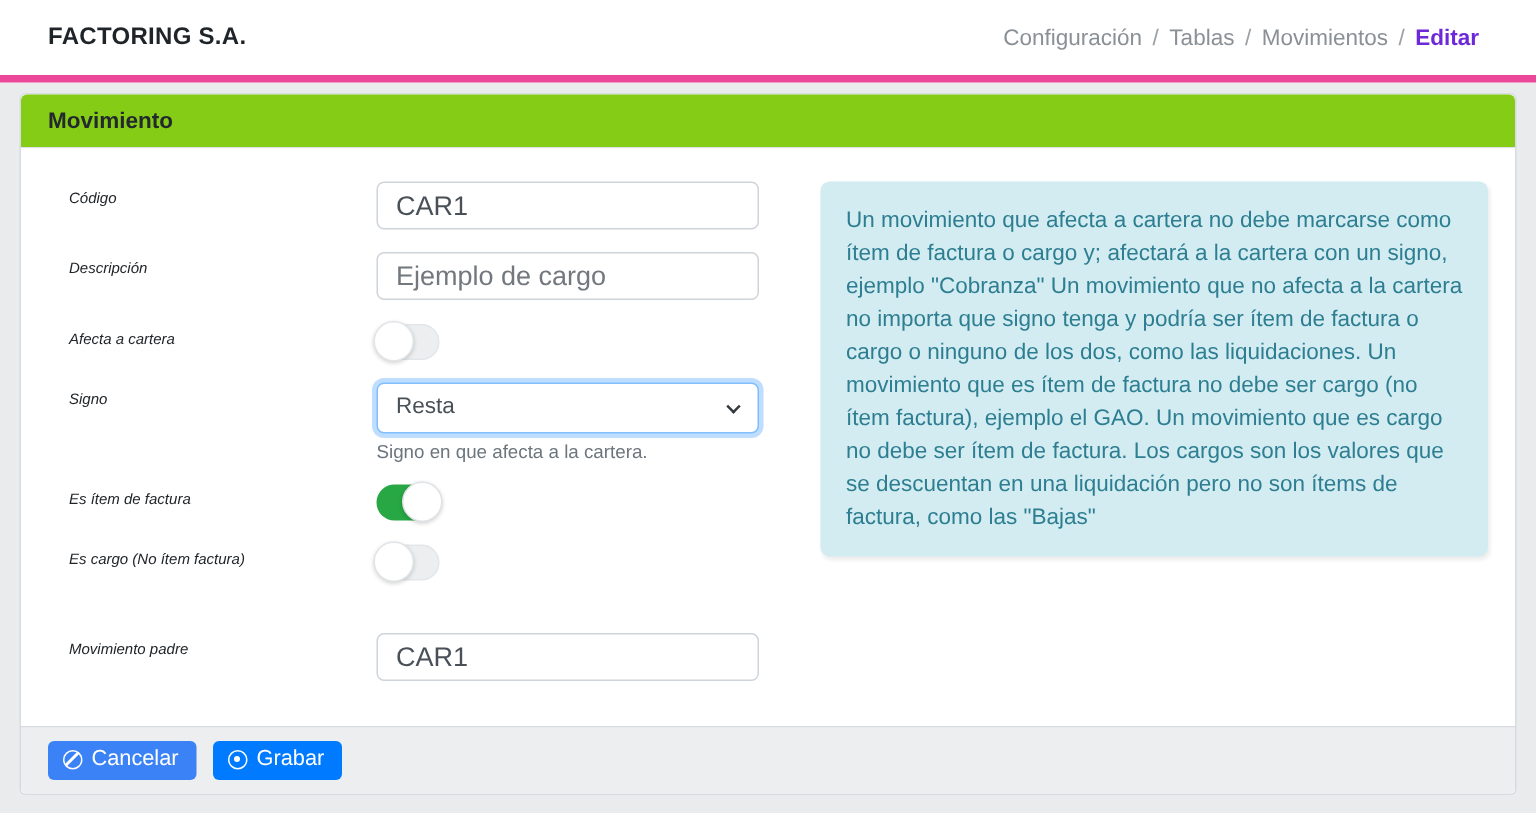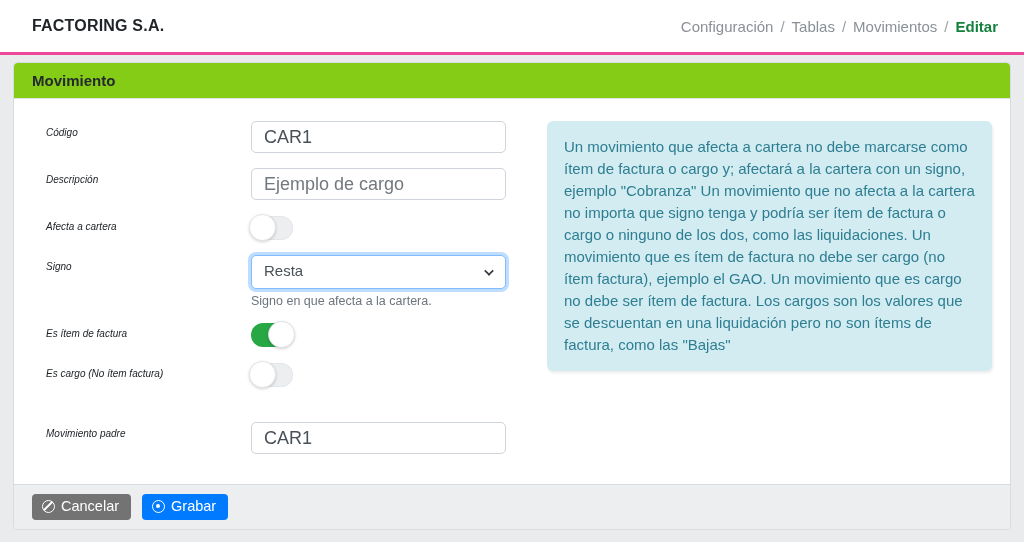--- a/index.html
+++ b/index.html
@@ -9,31 +9,31 @@
     background:#e9ebec;
     color:#212529;
     font-size:15px;
     overflow:hidden;
   }
 
   
   .navbar {
     height:55px;
     background:#ffffff;
-    border-bottom:3px solid #ec4899;
+    border-bottom:5px solid #ec4899;
     display:flex;
     align-items:center;
     justify-content:space-between;
-    padding:0 20px 0 32px;
+    padding:0 32px 0 32px;
   }
   .brand { font-weight:700; font-size:16px; letter-spacing:.2px; color:#1f2429; cursor:pointer; }
   .breadcrumb { display:flex; align-items:center; gap:7px; font-size:15px; padding-right:6px; }
   .breadcrumb .crumb { color:#8a9095; text-decoration:none; cursor:pointer; }
   .breadcrumb .sep { color:#9aa0a5; }
-  .breadcrumb .active { color:#15803d; font-weight:600; }
+  .breadcrumb .active { color:#6d28d9; font-weight:600; }
 
   
   .card {
     margin:7px 13px 0 13px;
     background:#ffffff;
     border:1px solid #d8dbe0;
     border-radius:4px;
     height:468px;
     display:flex;
     flex-direction:column;
@@ -157,21 +157,21 @@
     gap:6px;
     border:none;
     border-radius:4px;
     padding:4px 12px 5px 10px;
     font-family:"Liberation Sans", sans-serif;
     font-size:14.5px;
     color:#ffffff;
     cursor:pointer;
     line-height:1.2;
   }
-  .btn-cancel { background:#737373; }
+  .btn-cancel { background:#3b82f6; }
   .btn-save   { background:#007bff; }
 
   .icon-ban, .icon-record {
     position:relative;
     width:13px; height:13px;
     border:1.5px solid #ffffff;
     border-radius:50%;
     display:inline-block;
     flex-shrink:0;
   }

